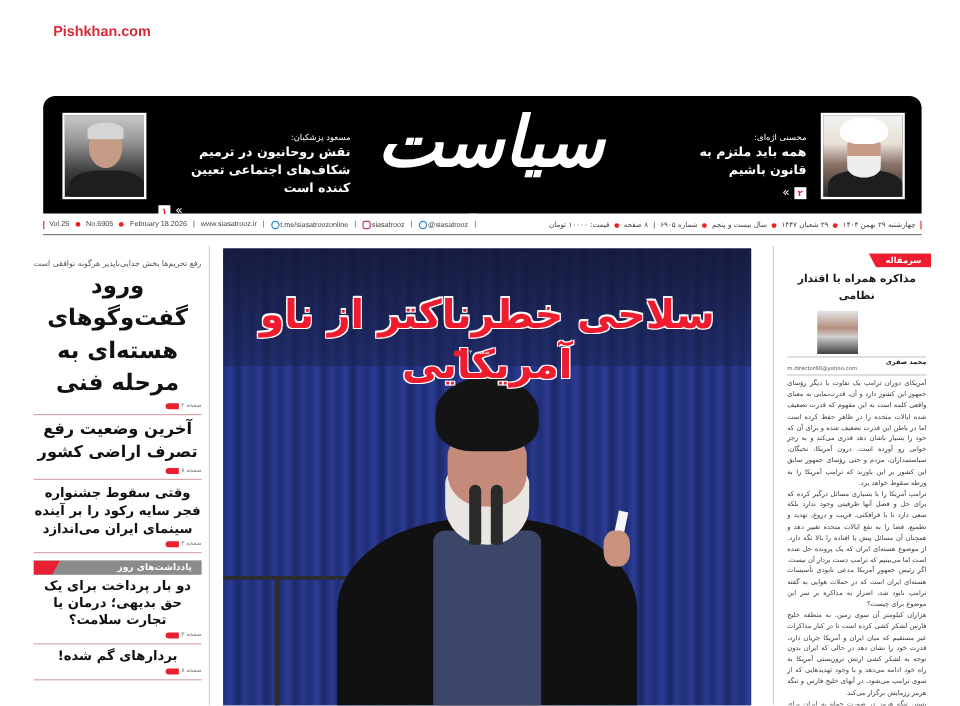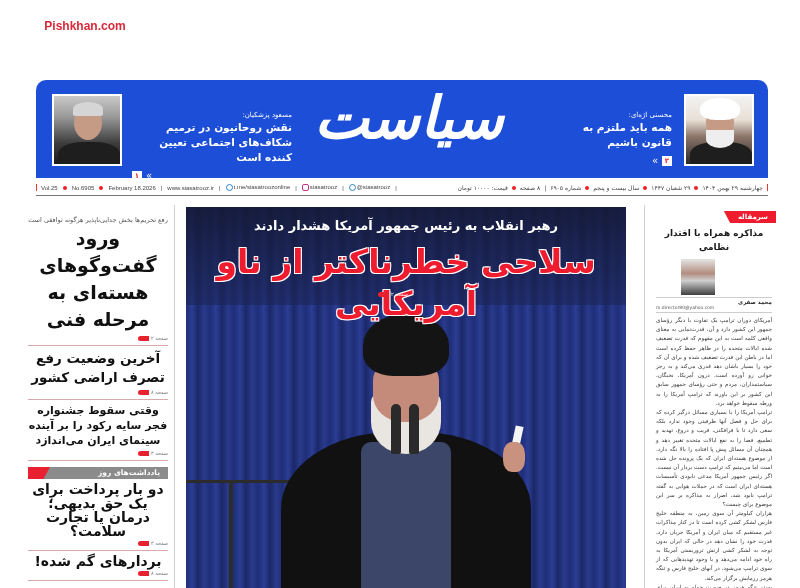--- a/index.html
+++ b/index.html
@@ -3,21 +3,21 @@
 <meta charset="utf-8">
 <style>
   * { box-sizing: border-box; margin: 0; padding: 0; }
   html, body { width: 800px; height: 588px; overflow: hidden; background: #ffffff; }
   body { font-family: "DejaVu Sans", sans-serif; position: relative; color: #1a1a1a; }
 
   .watermark { position: absolute; left: 40px; top: 22px; width: 90px; text-align: center; }
   .watermark .fa { font-family: "DejaVu Serif", serif; font-size: 22px; color: #d8293a; font-style: italic; font-weight: bold; line-height: 26px; }
   .watermark .en { font-family: "Liberation Sans", sans-serif; font-size: 12px; color: #d8293a; font-weight: bold; line-height: 13px; margin-top: -2px; }
 
-  .masthead { position: absolute; left: 36px; top: 80px; width: 732px; height: 98px; background: #1d4ed8; border-radius: 10px 10px 0 0; padding-left: 30px; }
+  .masthead { position: absolute; left: 36px; top: 80px; width: 732px; height: 98px; background: #000000; border-radius: 10px 10px 0 0; padding-left: 30px; }
   .photo-frame { position: absolute; top: 14px; width: 70px; height: 72px; border: 2px solid #ffffff; background: #6b6b6b; overflow: hidden; }
   .photo-left { left: 16px; background: linear-gradient(180deg,#c9c9c9 0%,#9a9a9a 30%,#3c3c3c 70%,#1c1c1c 100%); }
   .photo-right { right: 14px; background: linear-gradient(180deg,#f3f3f3 0%,#e8e0d6 35%,#8b7468 60%,#2a2a2a 100%); }
   .photo-frame .head { position: absolute; left: 20px; top: 10px; width: 28px; height: 34px; border-radius: 50%; background: #c69b85; }
   .photo-right .turban { position: absolute; left: 14px; top: 2px; width: 40px; height: 22px; border-radius: 50% 50% 40% 40%; background: #ffffff; }
   .photo-right .beard { position: absolute; left: 20px; top: 34px; width: 28px; height: 18px; border-radius: 0 0 50% 50%; background: #eeeeee; }
   .photo-left .hair { position: absolute; left: 19px; top: 6px; width: 30px; height: 14px; border-radius: 50% 50% 10% 10%; background: #d5d5d5; }
   .photo-frame .body { position: absolute; left: 4px; top: 46px; width: 62px; height: 30px; border-radius: 40% 40% 0 0; background: #1e1e1e; }
 
   .quote { position: absolute; top: 30px; color: #ffffff; direction: rtl; text-align: right; }
@@ -45,21 +45,21 @@
   .divider-v { position: absolute; left: 174px; top: 205px; width: 1px; height: 383px; background: #cfcfcf; }
   .story { border-bottom: 1px solid #d9a8ad; padding: 3px 0 4px 0; }
   .story .kicker { font-size: 6.5px; color: #555; line-height: 10px; }
   .story .hl { font-weight: bold; color: #111; }
   .story .pgtag { display: flex; align-items: center; justify-content: flex-end; direction: ltr; gap: 2px; margin-top: 2px; }
   .pgtag .lbl { font-size: 5px; color: #777; }
   .pgtag .mark { width: 11px; height: 5px; background: #e8202f; border-radius: 4px 0 0 4px; }
   .hl-xl { font-size: 19px; line-height: 27px; }
   .hl-l { font-size: 13.5px; line-height: 19px; }
   .hl-m { font-size: 11px; line-height: 15px; }
-  .hl-s { font-size: 14px; line-height: 14px; }
+  .hl-s { font-size: 11px; line-height: 14px; }
   .section-tag { background: #8b8b8b; color: #ffffff; font-size: 7.5px; font-weight: bold; line-height: 12px; text-align: right; padding-right: 8px; margin-top: 6px; position: relative; }
   .section-tag::after { content: ""; position: absolute; left: 0; top: 0; width: 22px; height: 12px; background: #e8202f; clip-path: polygon(0 0, 100% 0, 70% 100%, 0 100%); }
 
   .hero { position: absolute; left: 186px; top: 207px; width: 440px; height: 381px; background: #24336e; overflow: hidden; }
   .curtain { position: absolute; inset: 0; background: repeating-linear-gradient(90deg, #1f2e77 0px, #2c3d95 6px, #1b2768 12px, #2a3a8c 18px, #1f2e77 24px); }
   .hero .top-dark { position: absolute; left: 0; top: 0; width: 100%; height: 98px; background: linear-gradient(180deg, rgba(20,24,50,0.85), rgba(25,35,80,0.5)); }
   .hero .subhead { position: absolute; top: 10px; left: 0; width: 100%; text-align: center; direction: rtl; color: #ffffff; font-size: 13px; font-weight: bold; line-height: 18px; }
   .hero .headline { position: absolute; top: 34px; left: 0; width: 100%; text-align: center; direction: rtl; color: #ee1c2e; font-size: 33px; font-weight: bold; line-height: 42px; text-shadow: 1px 1px 0 #fff, -1px -1px 0 #fff, 1px -1px 0 #fff, -1px 1px 0 #fff; }
   .hero .pgtag { position: absolute; top: 84px; left: 192px; display: flex; align-items: center; gap: 2px; }
   .hero .pgtag .lbl { font-size: 5px; color: #fff; }
@@ -200,21 +200,20 @@
     <div class="vest"></div>
     <div class="beard-big"></div>
     <div class="face-big"></div>
     <div class="turban-big"></div>
     <div class="mic m1"></div>
     <div class="mic m2"></div>
     <div class="paper"></div>
     <div class="hand"></div>
   </div>
   <div class="top-dark"></div>
-  <div class="subhead">رهبر انقلاب به رئیس جمهور آمریکا هشدار دادند</div>
   <div class="headline">سلاحی خطرناکتر از ناو آمریکایی</div>
   <div class="pgtag">
     <span class="mark" style="width:11px;height:5px;background:#e8202f;border-radius:4px 0 0 4px;"></span>
     <span class="lbl">صفحه ۲</span>
   </div>
 </div>
 
 <div class="divider-v2"></div>
 <div class="rightcol">
   <div class="editorial-tag">سرمقاله</div>

